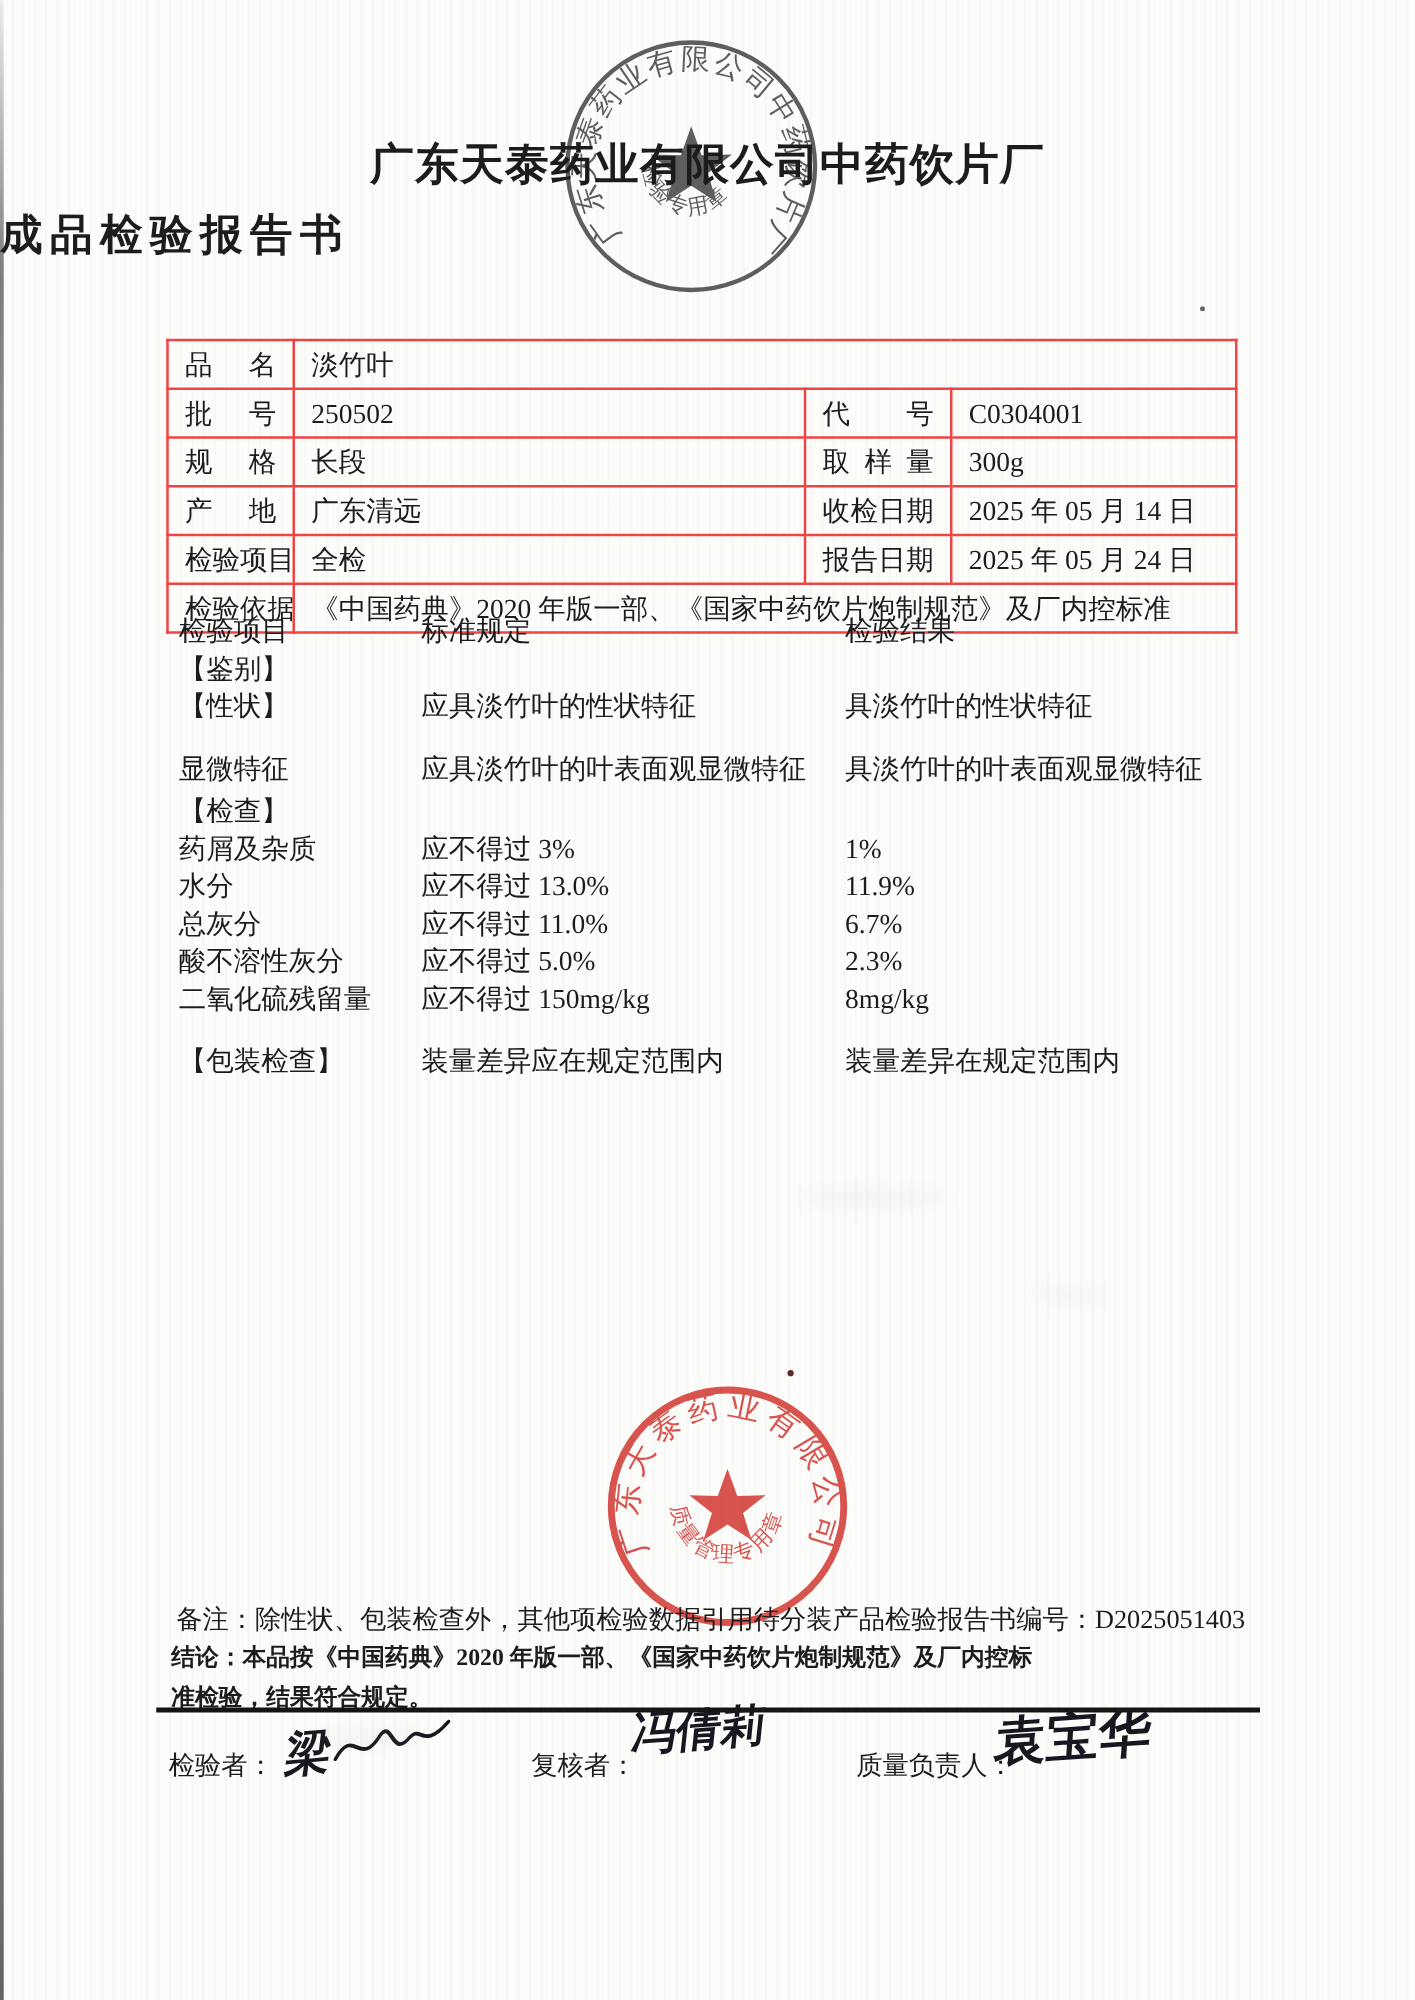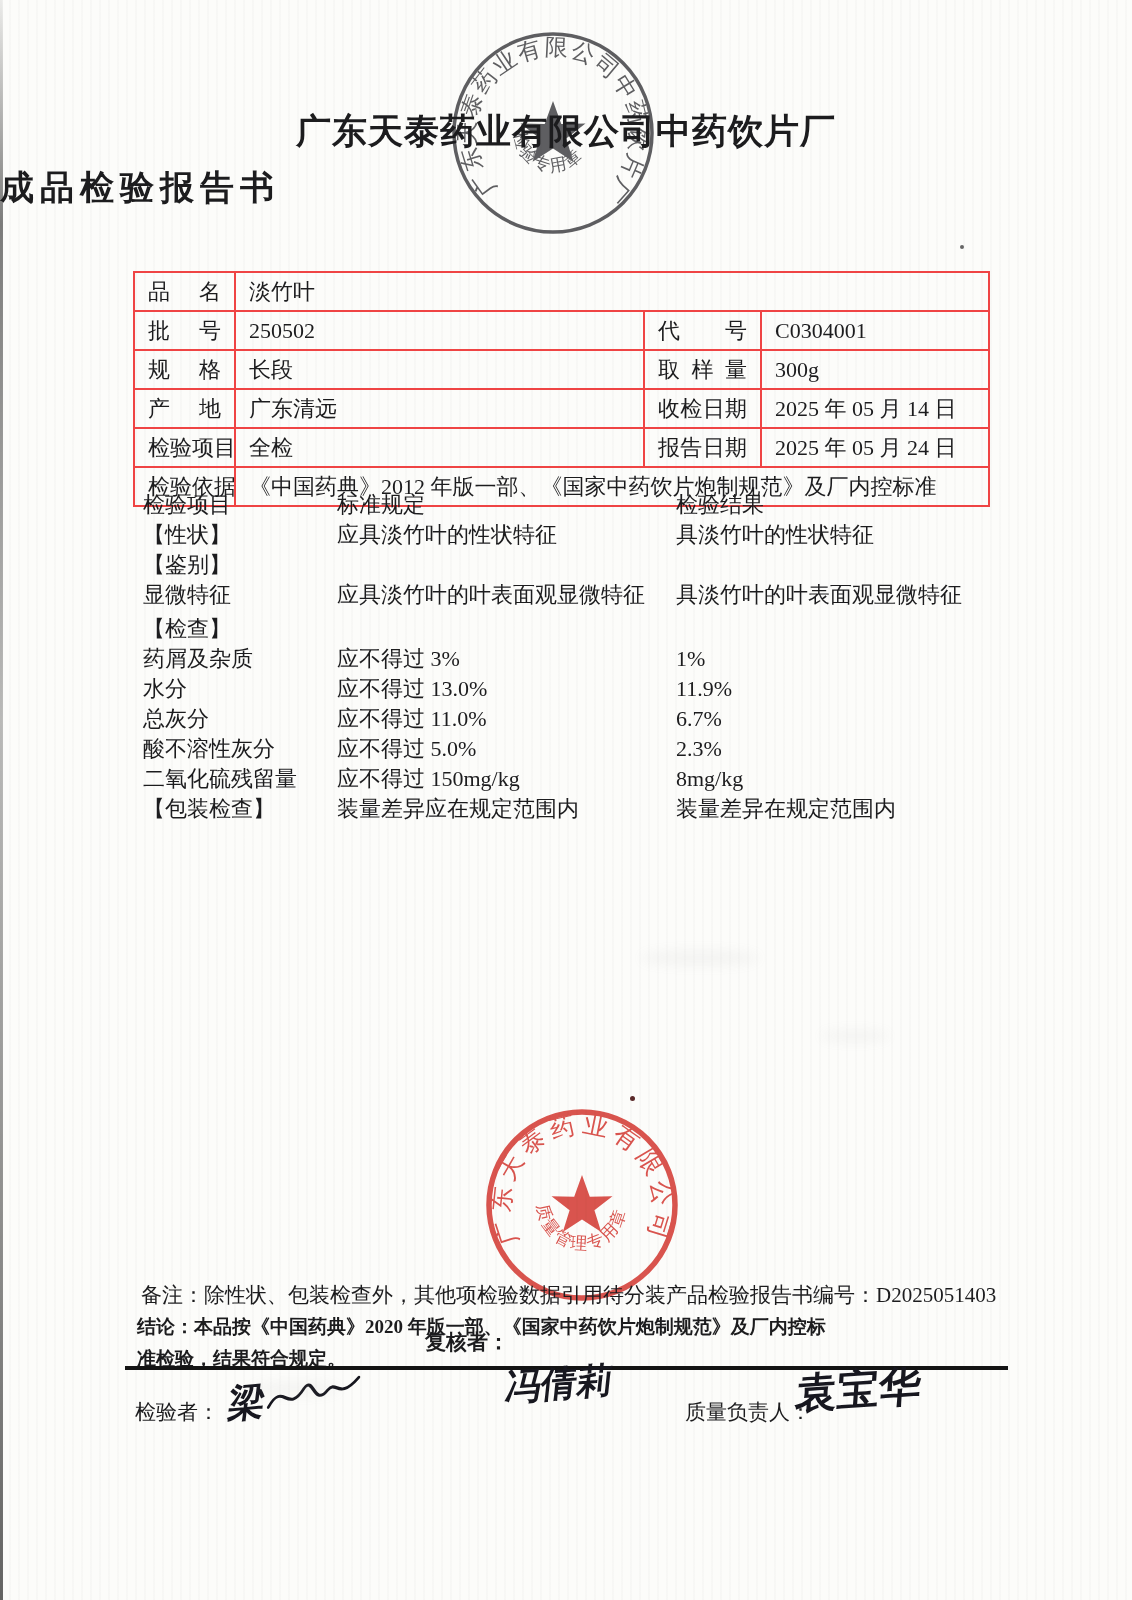--- a/index.html
+++ b/index.html
@@ -31,21 +31,21 @@
   }
   table.info td{border:2px solid #ef4444;height:31px;padding:3px 13px;white-space:nowrap;overflow:hidden;}
   table.info td.lbl{text-align:justify;text-align-last:justify;}
   col.c1{width:101px;} col.c2{width:409px;} col.c3{width:117px;} col.c4{width:228px;}
 
   
   .results{left:143px;top:490px;width:845px;font-size:22px;line-height:30px;}
   .res-row{display:grid;grid-template-columns:194px 339px 1fr;}
   .res-row .std{max-width:308px;}
   .res-row .rst{max-width:288px;}
-  .mt4{margin-top:0;} .mt12{margin-top:4px;}
+  .mt4{margin-top:20px;} .mt12{margin-top:4px;}
 
   
   .remark{left:141px;top:1281px;width:870px;font-size:21px;}
   .conclusion{left:137px;top:1311px;width:880px;font-size:19px;font-weight:bold;line-height:32px;}
 
   .rule{left:125px;top:1366px;width:883px;height:4px;background:#141414;}
 
   .sig-label{font-size:21px;white-space:nowrap;}
   .handwriting{display:inline-block;color:#17171f;font-weight:600;white-space:nowrap;}
   .sig1{left:228px;top:1374px;font-size:37px;transform:rotate(-5deg) skewX(-12deg);}
@@ -114,40 +114,40 @@
       <td>2025 年 05 月 14 日</td>
     </tr>
     <tr>
       <td class="lbl">检验项目</td>
       <td>全检</td>
       <td class="lbl">报告日期</td>
       <td>2025 年 05 月 24 日</td>
     </tr>
     <tr>
       <td class="lbl">检验依据</td>
-      <td colspan="3">《中国药典》2012 年版一部、《国家中药饮片炮制规范》及厂内控标准</td>
+      <td colspan="3">《中国药典》2020 年版一部、《国家中药饮片炮制规范》及厂内控标准</td>
     </tr>
   </tbody>
     </table>
 
   <div class="abs results">
     <div class="res-row">
       <span>检验项目</span>
       <span>标准规定</span>
       <span>检验结果</span>
     </div>
     <div class="res-row">
+      <span>【鉴别】</span>
+      <span class="std"></span>
+      <span class="rst"></span>
+    </div>
+    <div class="res-row">
       <span>【性状】</span>
       <span class="std">应具淡竹叶的性状特征</span>
       <span class="rst">具淡竹叶的性状特征</span>
-    </div>
-    <div class="res-row">
-      <span>【鉴别】</span>
-      <span class="std"></span>
-      <span class="rst"></span>
     </div>
     <div class="res-row mt4">
       <span>显微特征</span>
       <span class="std">应具淡竹叶的叶表面观显微特征</span>
       <span class="rst">具淡竹叶的叶表面观显微特征</span>
     </div>
     <div class="res-row mt12">
       <span>【检查】</span>
       <span class="std"></span>
       <span class="rst"></span>
@@ -212,21 +212,21 @@
 
   <div class="abs rule"></div>
 
   <div class="abs sig-label" style="left:135px;top:1398px;">检验者：</div>
   <div class="abs handwriting sig1">
     <span>梁</span><svg width="96" height="42" viewBox="0 0 96 42" style="vertical-align:-6px">
         <path d="M4 30 C 16 4, 24 40, 38 14 C 46 2, 50 34, 62 18 C 70 8, 74 30, 92 8" fill="none" stroke="#17171f" stroke-width="3" stroke-linecap="round"></path>
       </svg>
   </div>
 
-  <div class="abs sig-label" style="left:425px;top:1328px;font-weight:bold;">复核者：</div>
+  <div class="abs sig-label" style="left:425px;top:1398px;">复核者：</div>
   <div class="abs handwriting sig2">冯倩莉</div>
 
   <div class="abs sig-label" style="left:685px;top:1398px;">质量负责人：</div>
   <div class="abs handwriting sig3">袁宝华</div>
 
   <div class="dot" style="left:630px;top:1096px;width:5px;height:5px;background:#5a2a2a;"></div>
   <div class="dot" style="left:960px;top:245px;width:4px;height:4px;background:#666;"></div>
   <div class="smudge" style="left:250px;top:1382px;width:90px;height:14px;"></div>
   <div class="smudge" style="left:640px;top:950px;width:120px;height:16px;"></div>
   <div class="smudge" style="left:820px;top:1030px;width:70px;height:12px;"></div>

